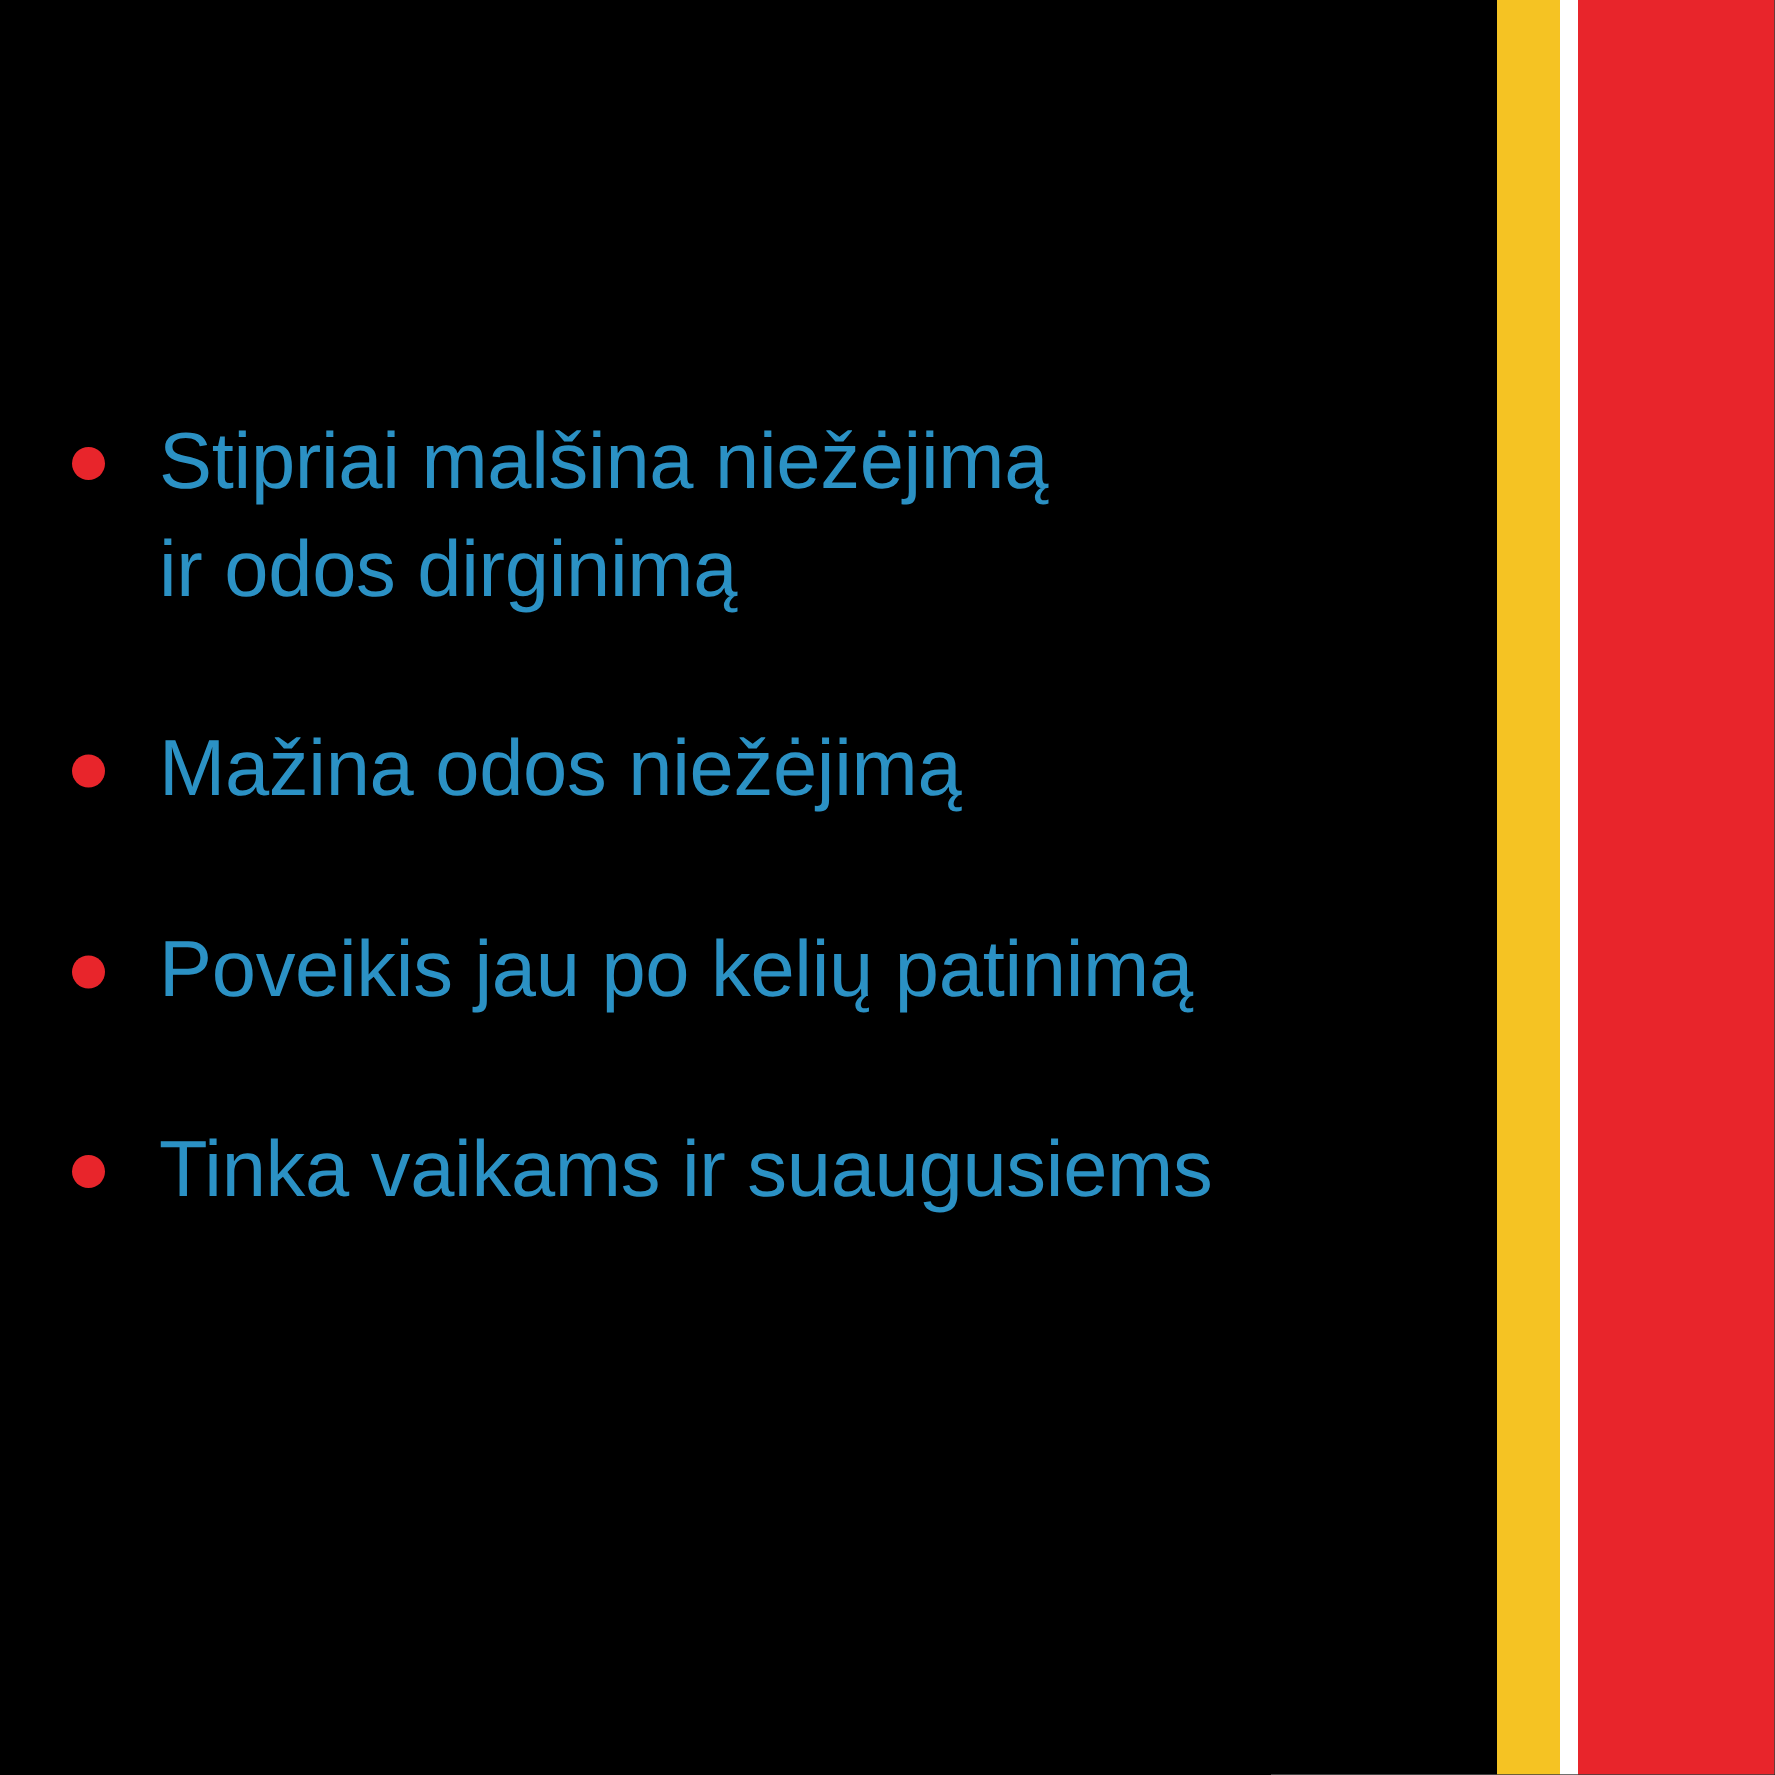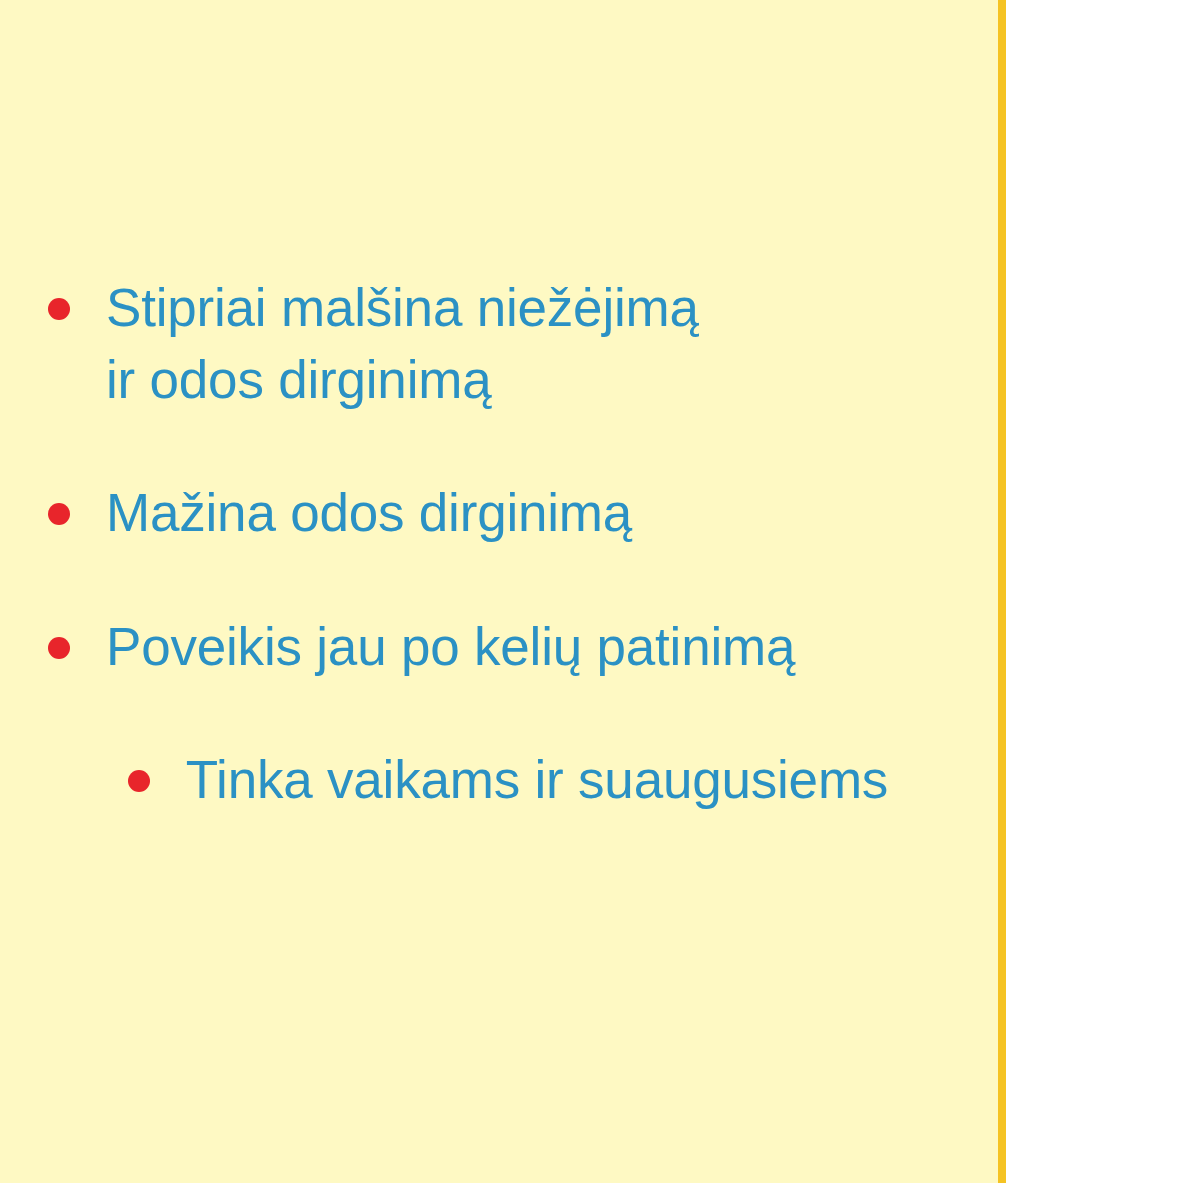--- a/index.html
+++ b/index.html
@@ -8,23 +8,23 @@
   }
   body {
     width: 1183px;
     height: 1183px;
     background: #ffffff;
     font-family: "Liberation Sans", sans-serif;
     overflow: hidden;
   }
   .slide {
     position: relative;
-    width: 1006px;
+    width: 1183px;
     height: 1183px;
-    background: #fef9c3;
+    background: #000000;
     overflow: hidden;
   }
   .stripe {
     position: absolute;
     top: 0;
     height: 100%;
   }
   .stripe-yellow {
     left: 998px;
     width: 42px;
@@ -49,21 +49,20 @@
     padding: 0;
     list-style: none;
   }
   .bullet-item {
     display: flex;
     align-items: flex-start;
     margin-bottom: 62px;
   }
   .bullet-item:last-child {
     margin-bottom: 0;
-    justify-content: center;
   }
   .bullet-dot {
     flex: 0 0 auto;
     width: 22px;
     height: 22px;
     border-radius: 50%;
     background: #e8252b;
     margin-top: 26px;
     margin-right: 36px;
   }
@@ -86,21 +85,21 @@
   <div class="stripe stripe-red"></div>
 
   <ul class="bullet-list">
     <li class="bullet-item">
       <span class="bullet-dot"></span>
       <span class="bullet-text">Stipriai malšina niežėjimą
 ir odos dirginimą</span>
     </li>
     <li class="bullet-item">
       <span class="bullet-dot"></span>
-      <span class="bullet-text">Mažina odos dirginimą</span>
+      <span class="bullet-text">Mažina odos niežėjimą</span>
     </li>
     <li class="bullet-item">
       <span class="bullet-dot"></span>
       <span class="bullet-text">Poveikis jau po kelių patinimą</span>
     </li>
     <li class="bullet-item">
       <span class="bullet-dot"></span>
       <span class="bullet-text">Tinka vaikams ir suaugusiems</span>
     </li>
   </ul>

